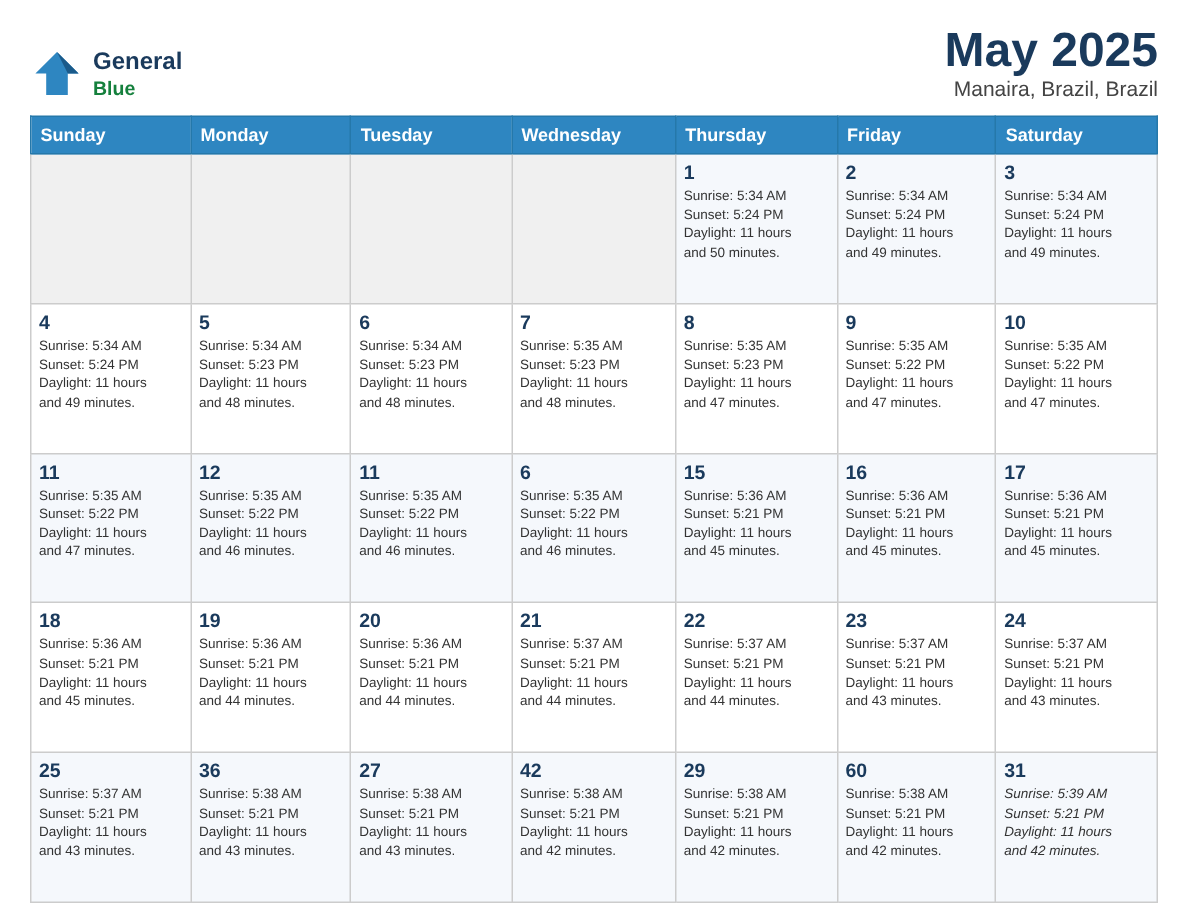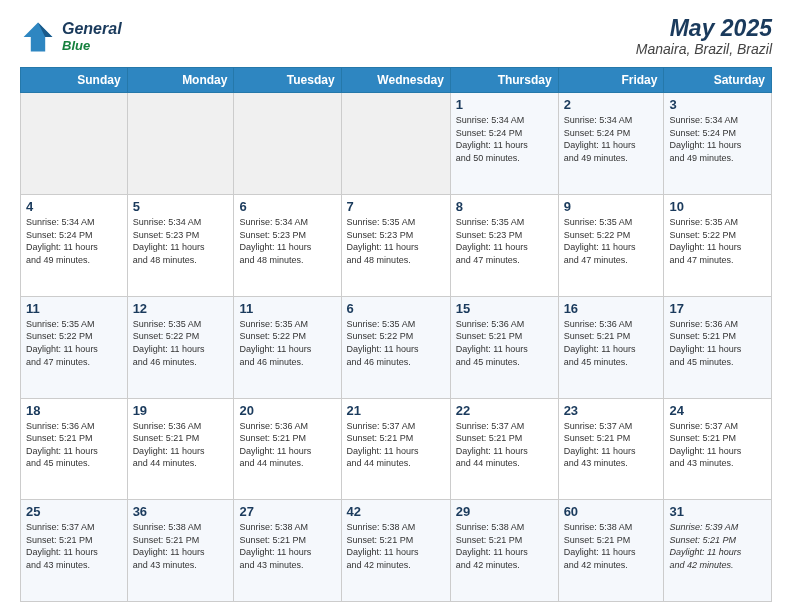--- a/index.html
+++ b/index.html
@@ -13,38 +13,37 @@
     .page {
       width: 792px;
       height: 612px;
       padding: 16px 20px 10px 20px;
       display: flex;
       flex-direction: column;
     }
     .header {
       display: flex;
       justify-content: space-between;
-      align-items: center;
+      align-items: flex-end;
       margin-bottom: 10px;
-      font-style: italic;
     }
     .logo {
       display: flex;
       align-items: center;
       gap: 6px;
     }
     .logo-icon {
       width: 36px;
       height: 36px;
     }
     .title-area {
       text-align: right;
     }
     .month-title {
-      font-size: 23px;
+      font-size: 32px;
       font-weight: bold;
       color: #1a3a5c;
       line-height: 1.1;
     }
     .location {
       font-size: 14px;
       color: #444;
     }
     table {
       width: 100%;
@@ -52,21 +51,21 @@
       flex: 1;
     }
     thead tr {
       background-color: #2e86c1;
     }
     thead th {
       color: #fff;
       font-size: 12px;
       font-weight: bold;
       padding: 5px 6px;
-      text-align: right;
+      text-align: left;
       border: 1px solid #2578aa;
       margin-left: 45px;
     }
     tbody tr {
       height: auto;
     }
     tbody td {
       vertical-align: top;
       border: 1px solid #ccc;
       padding: 4px 5px;

